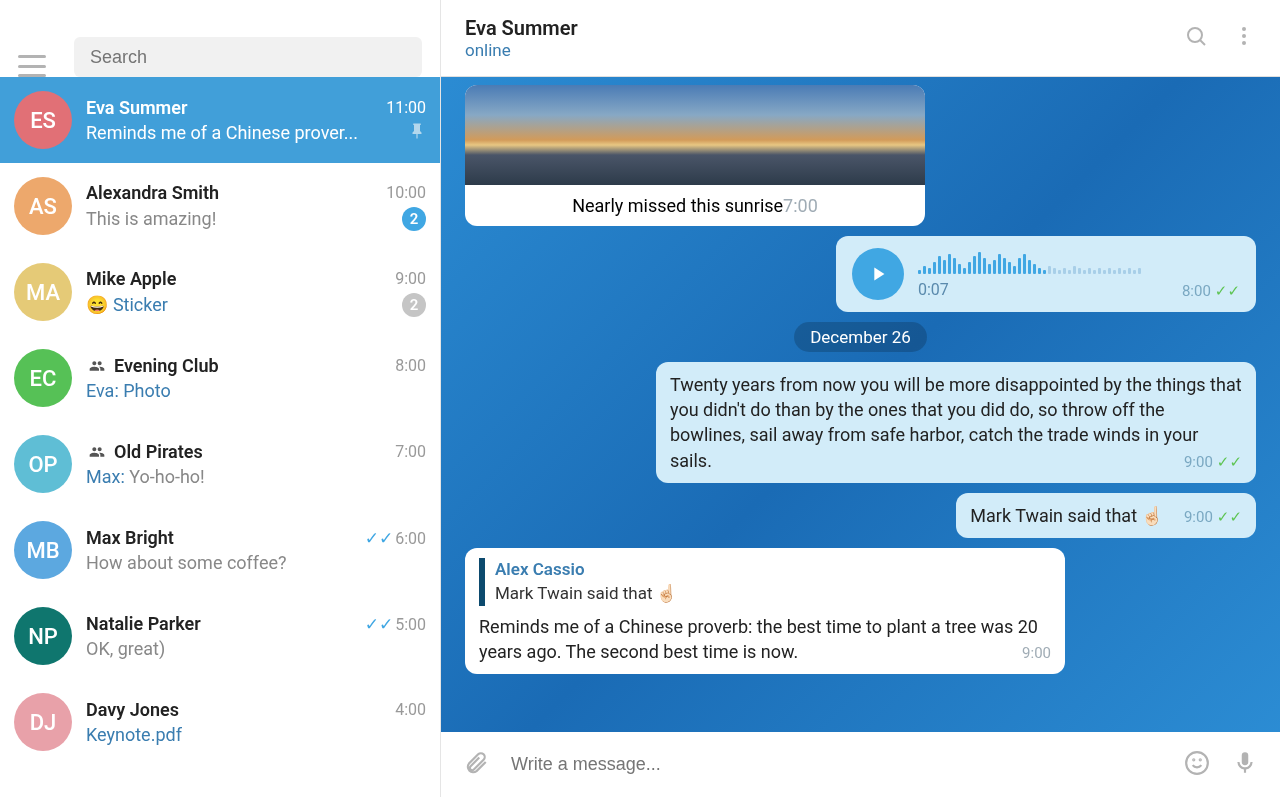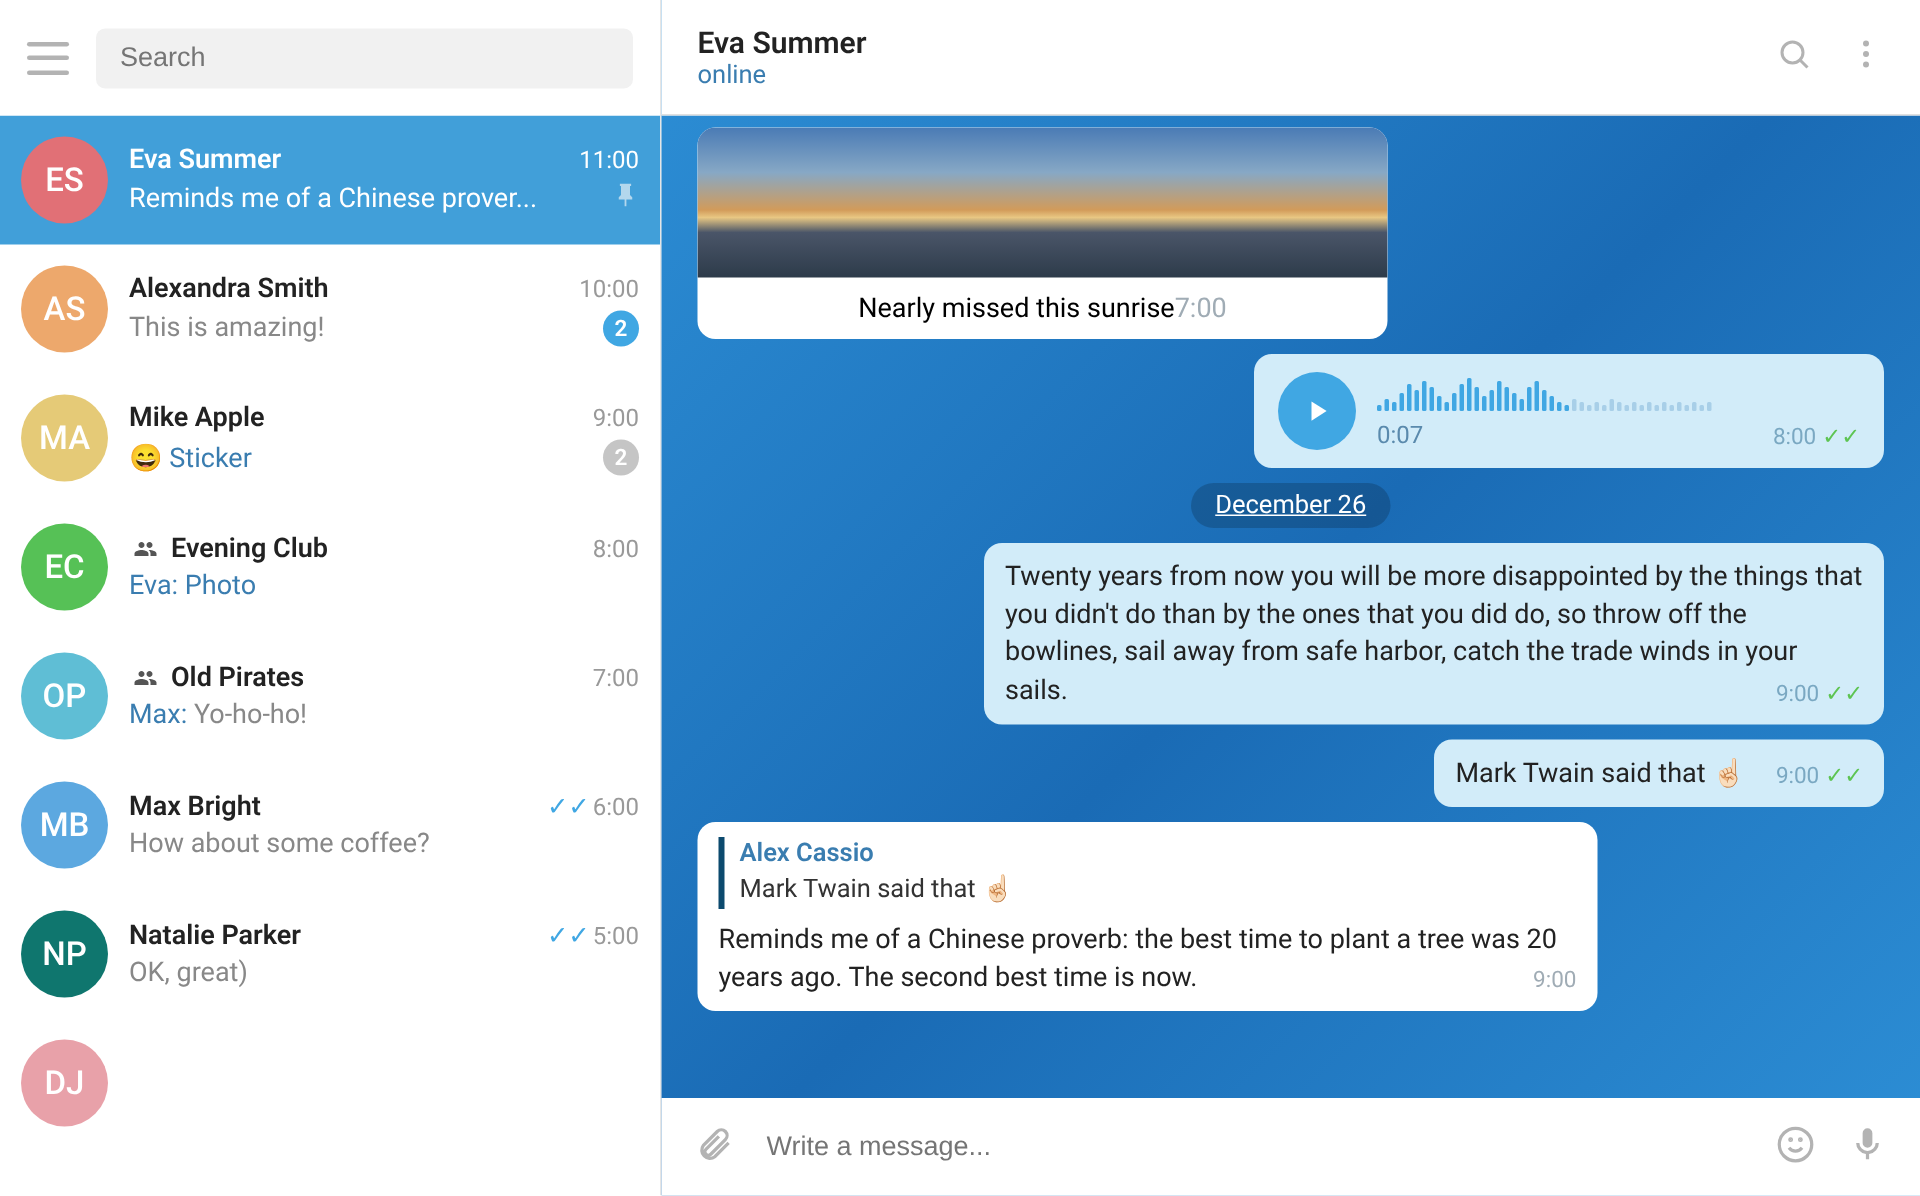--- a/index.html
+++ b/index.html
@@ -15,23 +15,23 @@
   width: 441px;
   height: 100%;
   border-right: 1px solid #e5e5e5;
   display: flex;
   flex-direction: column;
   background: #fff;
 }
 .sidebar-header {
   height: 77px;
   display: flex;
-  align-items: center;
+  align-items: flex-end;
   padding: 0 18px;
-  gap: 18px;
+  gap: 28px;
 }
 .menu-icon {
   width: 28px;
   height: 22px;
   display: flex;
   flex-direction: column;
   justify-content: space-between;
   cursor: pointer;
 }
 .menu-icon span {
@@ -207,25 +207,24 @@
 .waveform-bars span.unplayed { background: #a8cfe8; }
 .voice-time { font-size: 16px; color: #5a8aad; }
 .voice-meta { font-size: 15px; color: #7aa8c2; white-space: nowrap; display: flex; align-items: center; align-self: flex-end; }
 
 .date-pill {
   background: rgba(0,0,0,0.18);
   color: #fff;
   padding: 5px 16px;
   border-radius: 16px;
   font-size: 17px;
-  text-decoration: underline;
 }
 
 .reply-block {
-  border-left: 4px solid #0c4a6e;
+  border-left: 6px solid #0c4a6e;
   padding-left: 10px;
   margin-bottom: 8px;
 }
 .reply-author { color: #3a7db0; font-weight: 600; font-size: 17px; }
 .reply-text { color: #333; font-size: 17px; }
 
 .composer {
   height: 65px;
   background: #fff;
   display: flex;
@@ -362,20 +361,29 @@
           <span class="chat-time"><span class="double-check">✓✓</span><span>5:00</span></span>
         </div>
         <div class="chat-row2">
           <span class="chat-preview">OK, great)</span>
         </div>
       </div>
     </div>
 
     <div class="chat-item">
       <div class="avatar" style="background:#e8a1a9">DJ</div>
+      <div class="chat-content">
+        <div class="chat-row1">
+          <span class="chat-name">Davy Jones</span>
+          <span class="chat-time">4:00</span>
+        </div>
+        <div class="chat-row2">
+          <span class="chat-preview"><span class="link">Keynote.pdf</span></span>
+        </div>
+      </div>
     </div>
 
   </div>
 </div>
 
 <div class="chat-panel">
   <div class="chat-header">
     <div class="chat-header-info">
       <div class="chat-header-title">Eva Summer</div>
       <div class="chat-header-status">online</div>

